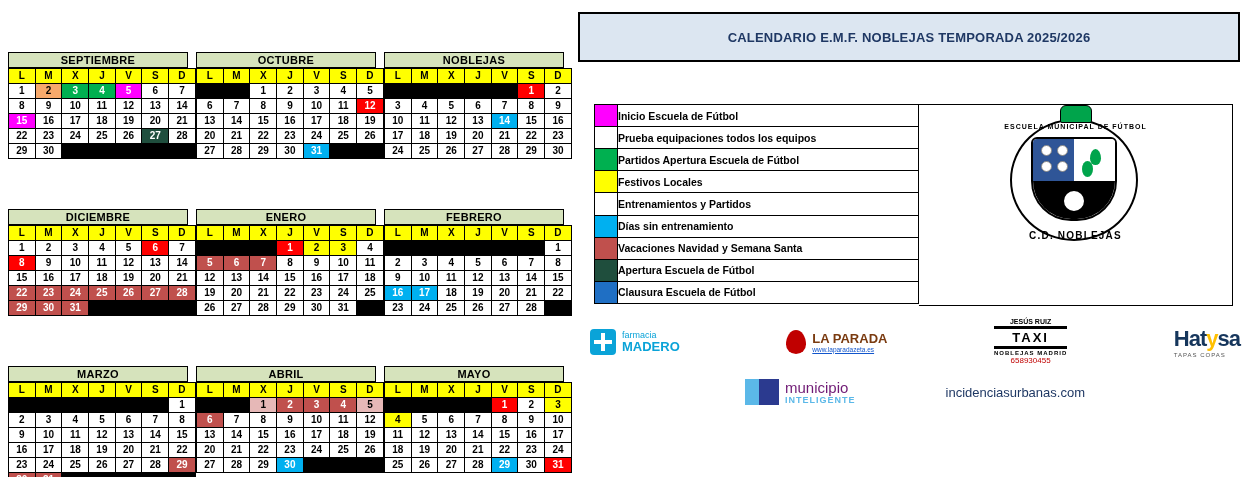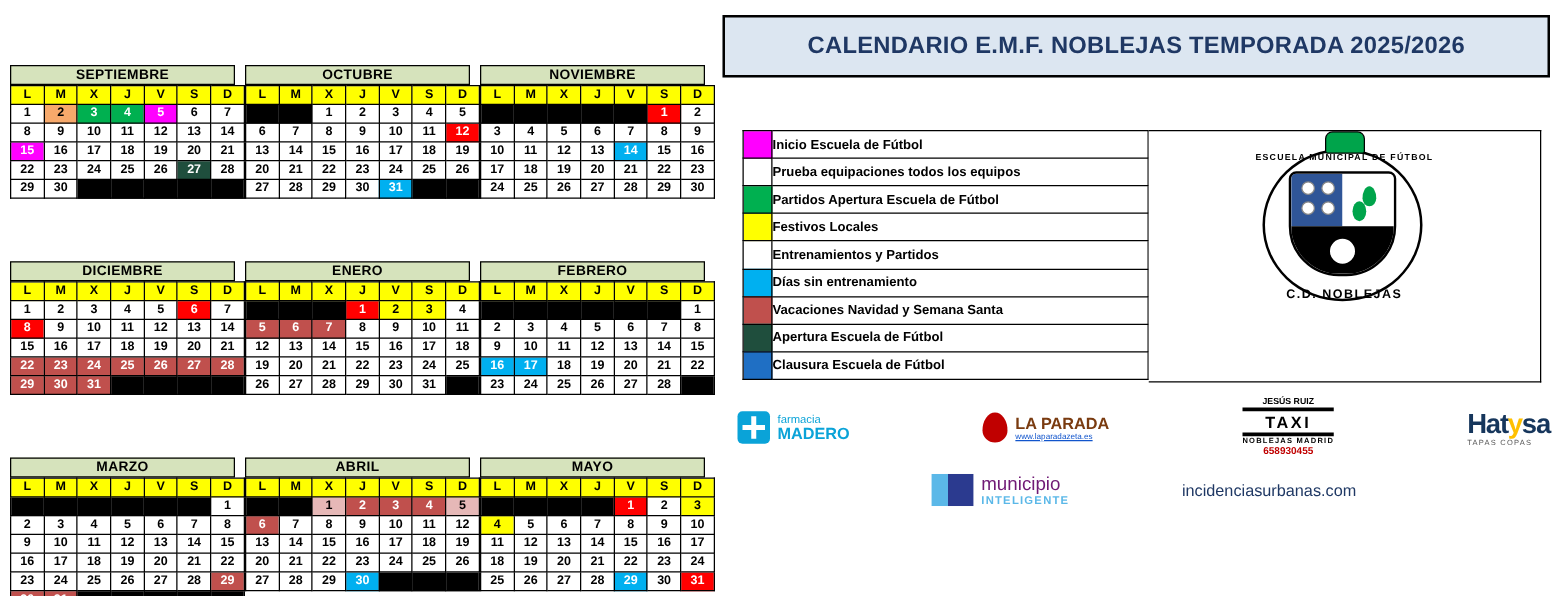--- a/index.html
+++ b/index.html
@@ -43,21 +43,21 @@
   .c-brown{background:#c0504d;color:#ffffff;}
   .c-pink{background:#e6b8b7;color:#000;}
 
   
   .right{position:absolute;left:578px;top:12px;width:662px;}
   .title-box{
     border:2px solid #000;background:#dce6f1;
     height:46px;display:flex;align-items:center;justify-content:center;
   }
   .title-box span{
-    font-size:19px;font-weight:bold;color:#1f3864;letter-spacing:.2px;
+    font-size:13px;font-weight:bold;color:#1f3864;letter-spacing:.2px;
   }
 
   .legend-area{
     position:absolute;left:594px;top:104px;width:662px;height:200px;
     display:flex;
   }
   table.legend{border-collapse:collapse;}
   table.legend td{border:1px solid #000;padding:0;}
   td.swatch{width:22px;height:18px;}
   td.legend-text{
@@ -110,21 +110,21 @@
   .farm-t1{font-size:9px;color:#0aa3d8;line-height:10px;}
   .farm-t2{font-size:13px;color:#0aa3d8;font-weight:bold;line-height:13px;}
   .flame{width:20px;height:24px;background:#c00000;border-radius:50% 50% 50% 50%/60% 60% 40% 40%;}
   .lp1{font-size:13px;font-weight:bold;color:#7a3b10;}
   .lp2{font-size:6.5px;color:#1155cc;text-decoration:underline;}
   .taxi{text-align:center;}
   .taxi .t0{font-size:7px;font-weight:bold;}
   .taxi .t1{font-size:13px;font-weight:bold;letter-spacing:2px;}
   .taxi .bar{height:3px;background:#000;margin:1px 0;}
   .taxi .t2{font-size:6px;font-weight:bold;letter-spacing:1px;}
-  .taxi .t3{font-size:8px;font-weight:bold;color:#c00000;}
+  .taxi .t3{font-size:8px;font-weight:normal;color:#c00000;}
   .hatysa .h1{font-size:22px;font-weight:bold;color:#16365c;letter-spacing:-1px;}
   .hatysa .h1 em{color:#ffc000;font-style:normal;}
   .hatysa .h2{font-size:6px;color:#555;letter-spacing:1px;}
   .sp-row2{display:flex;align-items:center;justify-content:center;gap:90px;margin-top:14px;}
   .muni{display:flex;align-items:center;gap:6px;}
   .muni-icon{width:34px;height:26px;background:linear-gradient(90deg,#5bb8e8 0 40%,#2b3a8f 40% 100%);
     -webkit-mask:linear-gradient(#000 0 0);}
   .muni .m1{font-size:15px;color:#701a75;font-weight:normal;line-height:15px;}
   .muni .m2{font-size:9px;color:#5bb8e8;font-weight:bold;letter-spacing:1px;line-height:10px;}
   .inciden{font-size:13px;color:#1f3864;}
@@ -251,21 +251,21 @@
               <td class="c-white">29</td>
               <td class="c-white">30</td>
               <td class="c-cyan">31</td>
               <td class="blank"></td>
               <td class="blank"></td>
             </tr>
           </tbody>
         </table>
       </div>
       <div class="month">
-        <div class="m-title">NOVIEMBRE</div>
+        <div class="m-title">NOBLEJAS</div>
         <table class="cal">
           <tbody>
             <tr>
               <td class="dow">L</td>
               <td class="dow">M</td>
               <td class="dow">X</td>
               <td class="dow">J</td>
               <td class="dow">V</td>
               <td class="dow">S</td>
               <td class="dow">D</td>

